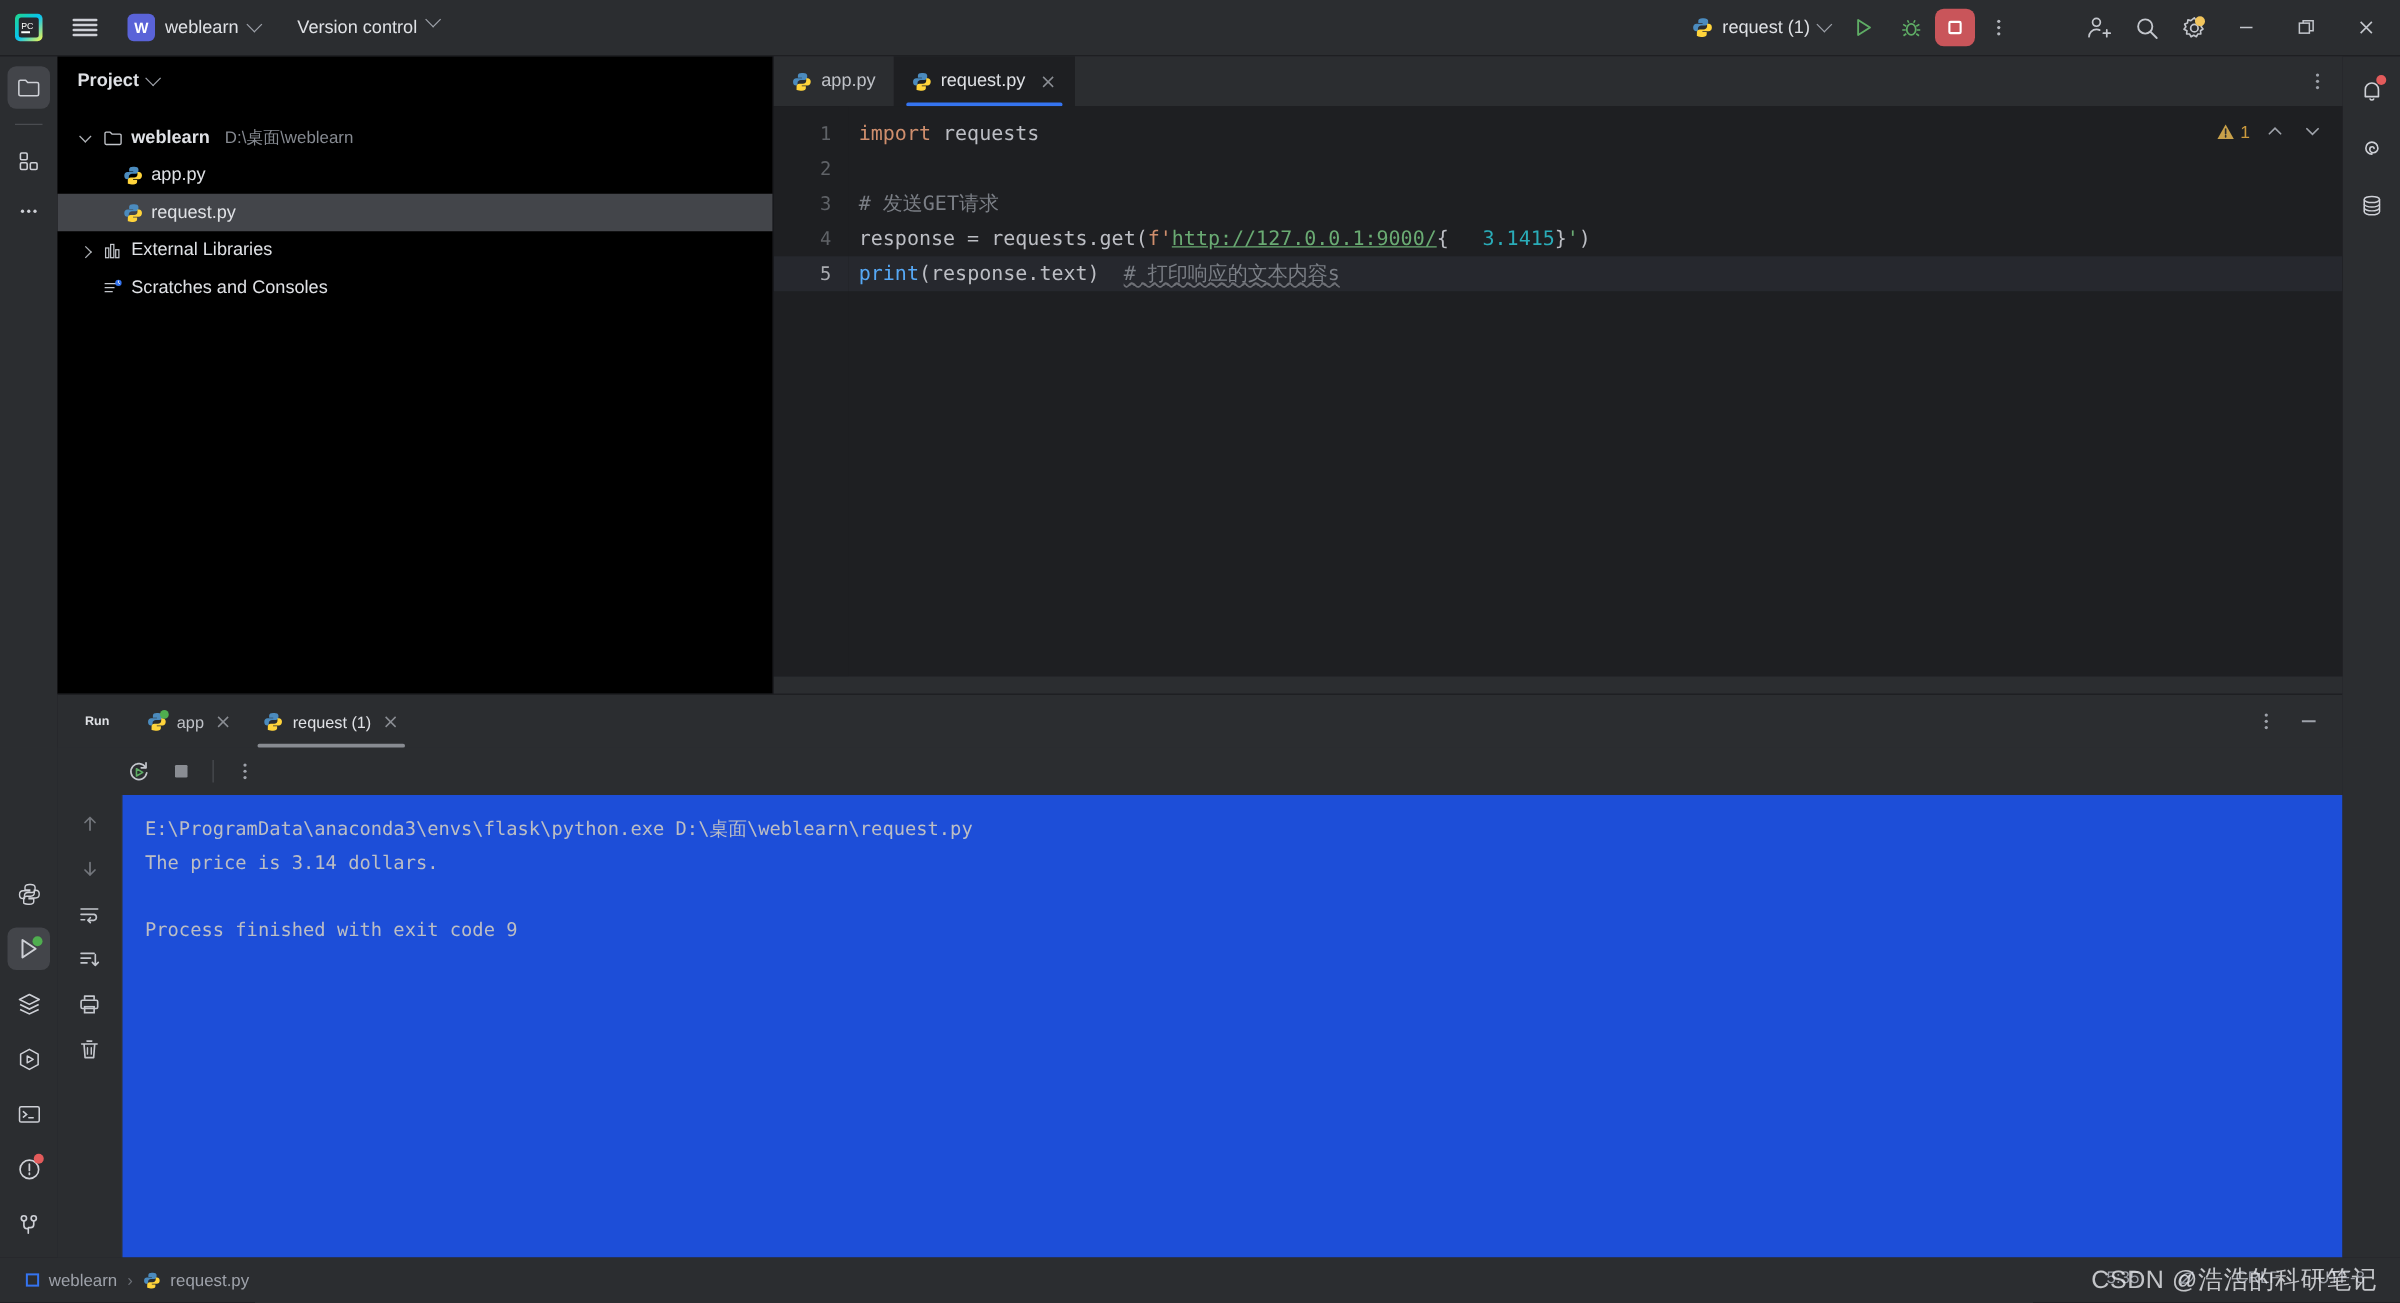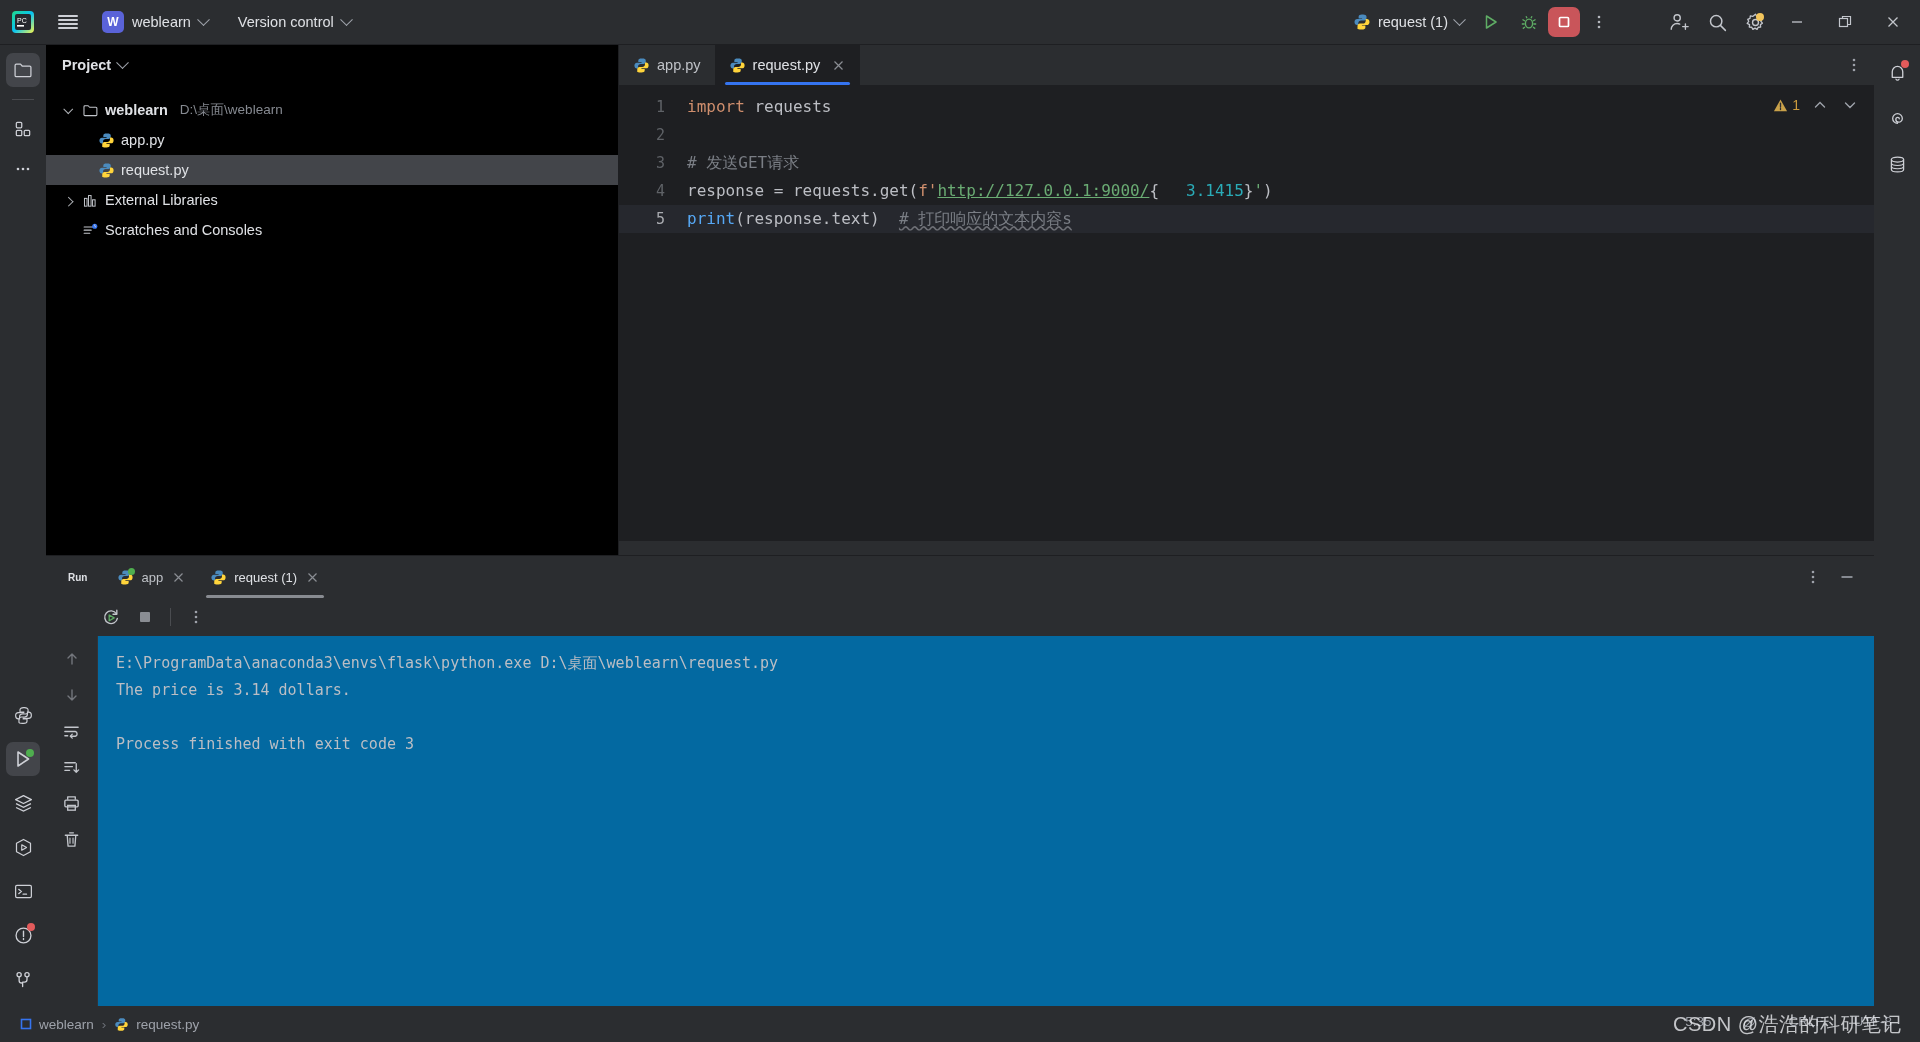--- a/index.html
+++ b/index.html
@@ -21,21 +21,21 @@
   .tb-burger { width: 44px; display: flex; align-items: center; justify-content: center; cursor: pointer; }
   .tb-burger .ln { width: 20px; height: 2px; background: #ced0d6; margin: 2px 0; display: block; border-radius: 1px;}
   .proj-chip { display: flex; align-items: center; gap: 8px; padding: 4px 8px; border-radius: 6px; cursor: pointer; margin-left: 4px;}
   .proj-badge {
     width: 22px; height: 22px; border-radius: 5px; background: #5a63d8;
     color: #fff; font-size: 12px; font-weight: bold; display: flex;
     align-items: center; justify-content: center;
   }
   .tb-label { color: #dfe1e5; font-size: 14.5px; }
   .chev { width: 9px; height: 9px; border-right: 1.6px solid #9ea2aa; border-bottom: 1.6px solid #9ea2aa; transform: rotate(45deg) translate(-2px,-2px); display:inline-block;}
-  .vcs-chip { display: flex; align-items: center; gap: 8px; padding: 4px 8px; border-radius: 6px; margin-left: 14px; cursor: pointer;}
+  .vcs-chip { display: flex; gap: 8px; padding: 4px 8px; border-radius: 6px; margin-left: 14px; cursor: pointer;}
   .tb-spacer { flex: 1; }
   .runconf { display: flex; align-items: center; gap: 7px; padding: 4px 8px; border-radius: 6px; cursor:pointer; }
   .tb-icobtn { width: 34px; height: 30px; display: flex; align-items: center; justify-content: center; border-radius: 6px; cursor: pointer; margin: 0 2px;}
   .stopbtn { width: 32px; height: 30px; background: #c9555a; border-radius: 7px; display:flex; align-items:center; justify-content:center; cursor:pointer;}
   .tb-right { display: flex; align-items: center; gap: 2px; padding-right: 4px;}
   .wbtn { width: 46px; height: 45px; display: flex; align-items: center; justify-content: center; cursor: pointer; }
   .gear-dot { position:absolute; width:8px; height:8px; border-radius:50%; background:#f2c55c; right:8px; top:6px;}
 
   
   .bodyrow { flex: 1; display: flex; min-height: 0; }
@@ -116,21 +116,21 @@
   .runhdr-right { margin-left: auto; display: flex; align-items: center; gap: 4px; padding-right: 12px;}
   .rhbtn { width: 30px; height: 30px; display:flex; align-items:center; justify-content:center; border-radius:5px; cursor:pointer;}
 
   .runtoolbar { height: 38px; display: flex; align-items: center; padding-left: 50px; gap: 4px; background: #2b2d30; }
   .tbtn { width: 30px; height: 30px; display:flex; align-items:center; justify-content:center; border-radius:5px; cursor:pointer; position:relative;}
   .tbsep { width: 1px; height: 18px; background: #4a4c50; margin: 0 6px; }
 
   .runbody { flex: 1; display: flex; min-height: 0; }
   .runsidebar { width: 52px; flex: 0 0 52px; background: #2b2d30; display: flex; flex-direction: column; align-items: center; padding-top: 8px; gap: 6px; border-right: 1px solid #313438;}
   .console {
-    flex: 1; background: #0369a1; padding: 14px 0 0 18px;
+    flex: 1; background: #1d4ed8; padding: 14px 0 0 18px;
     font-family: "DejaVu Sans Mono", monospace; font-size: 15px; color: #bcbec4;
     overflow: hidden; min-width: 0;
   }
   .cl { height: 27px; line-height: 27px; white-space: pre; }
 
   
   .statusbar {
     height: 36px; flex: 0 0 36px; background: #2b2d30; display: flex; align-items: center;
     font-size: 13.5px; color: #9ea2aa; padding: 0 14px; position: relative;
   }
@@ -580,21 +580,21 @@
                 <path d="M3.5 5.5 H16.5 M8 3 H12 M5.5 5.5 L6.4 17 H13.6 L14.5 5.5" fill="none" stroke="#c3c6cc" stroke-width="1.4" stroke-linecap="round" stroke-linejoin="round"></path>
                 <path d="M8.4 8.5 V14 M11.6 8.5 V14" stroke="#c3c6cc" stroke-width="1.2" stroke-linecap="round"></path>
               </svg>
             </div>
           </div>
 
           <div class="console">
             <div class="cl">E:\ProgramData\anaconda3\envs\flask\python.exe D:\桌面\weblearn\request.py</div>
             <div class="cl">The price is 3.14 dollars.</div>
             <div class="cl"></div>
-            <div class="cl">Process finished with exit code 3</div>
+            <div class="cl">Process finished with exit code 9</div>
           </div>
         </div>
       </div>
     </div>
 
     <div class="rightbar">
       <div class="sbicon">
         <svg width="21" height="21" viewBox="0 0 24 24">
           <path d="M6 17.5 V11 a6 6 0 0112 0 v6.5 z" fill="none" stroke="#ced0d6" stroke-width="1.5" stroke-linejoin="round"></path>
           <path d="M10.3 19.6 a1.9 1.9 0 003.4 0" fill="none" stroke="#ced0d6" stroke-width="1.4" stroke-linecap="round"></path>

